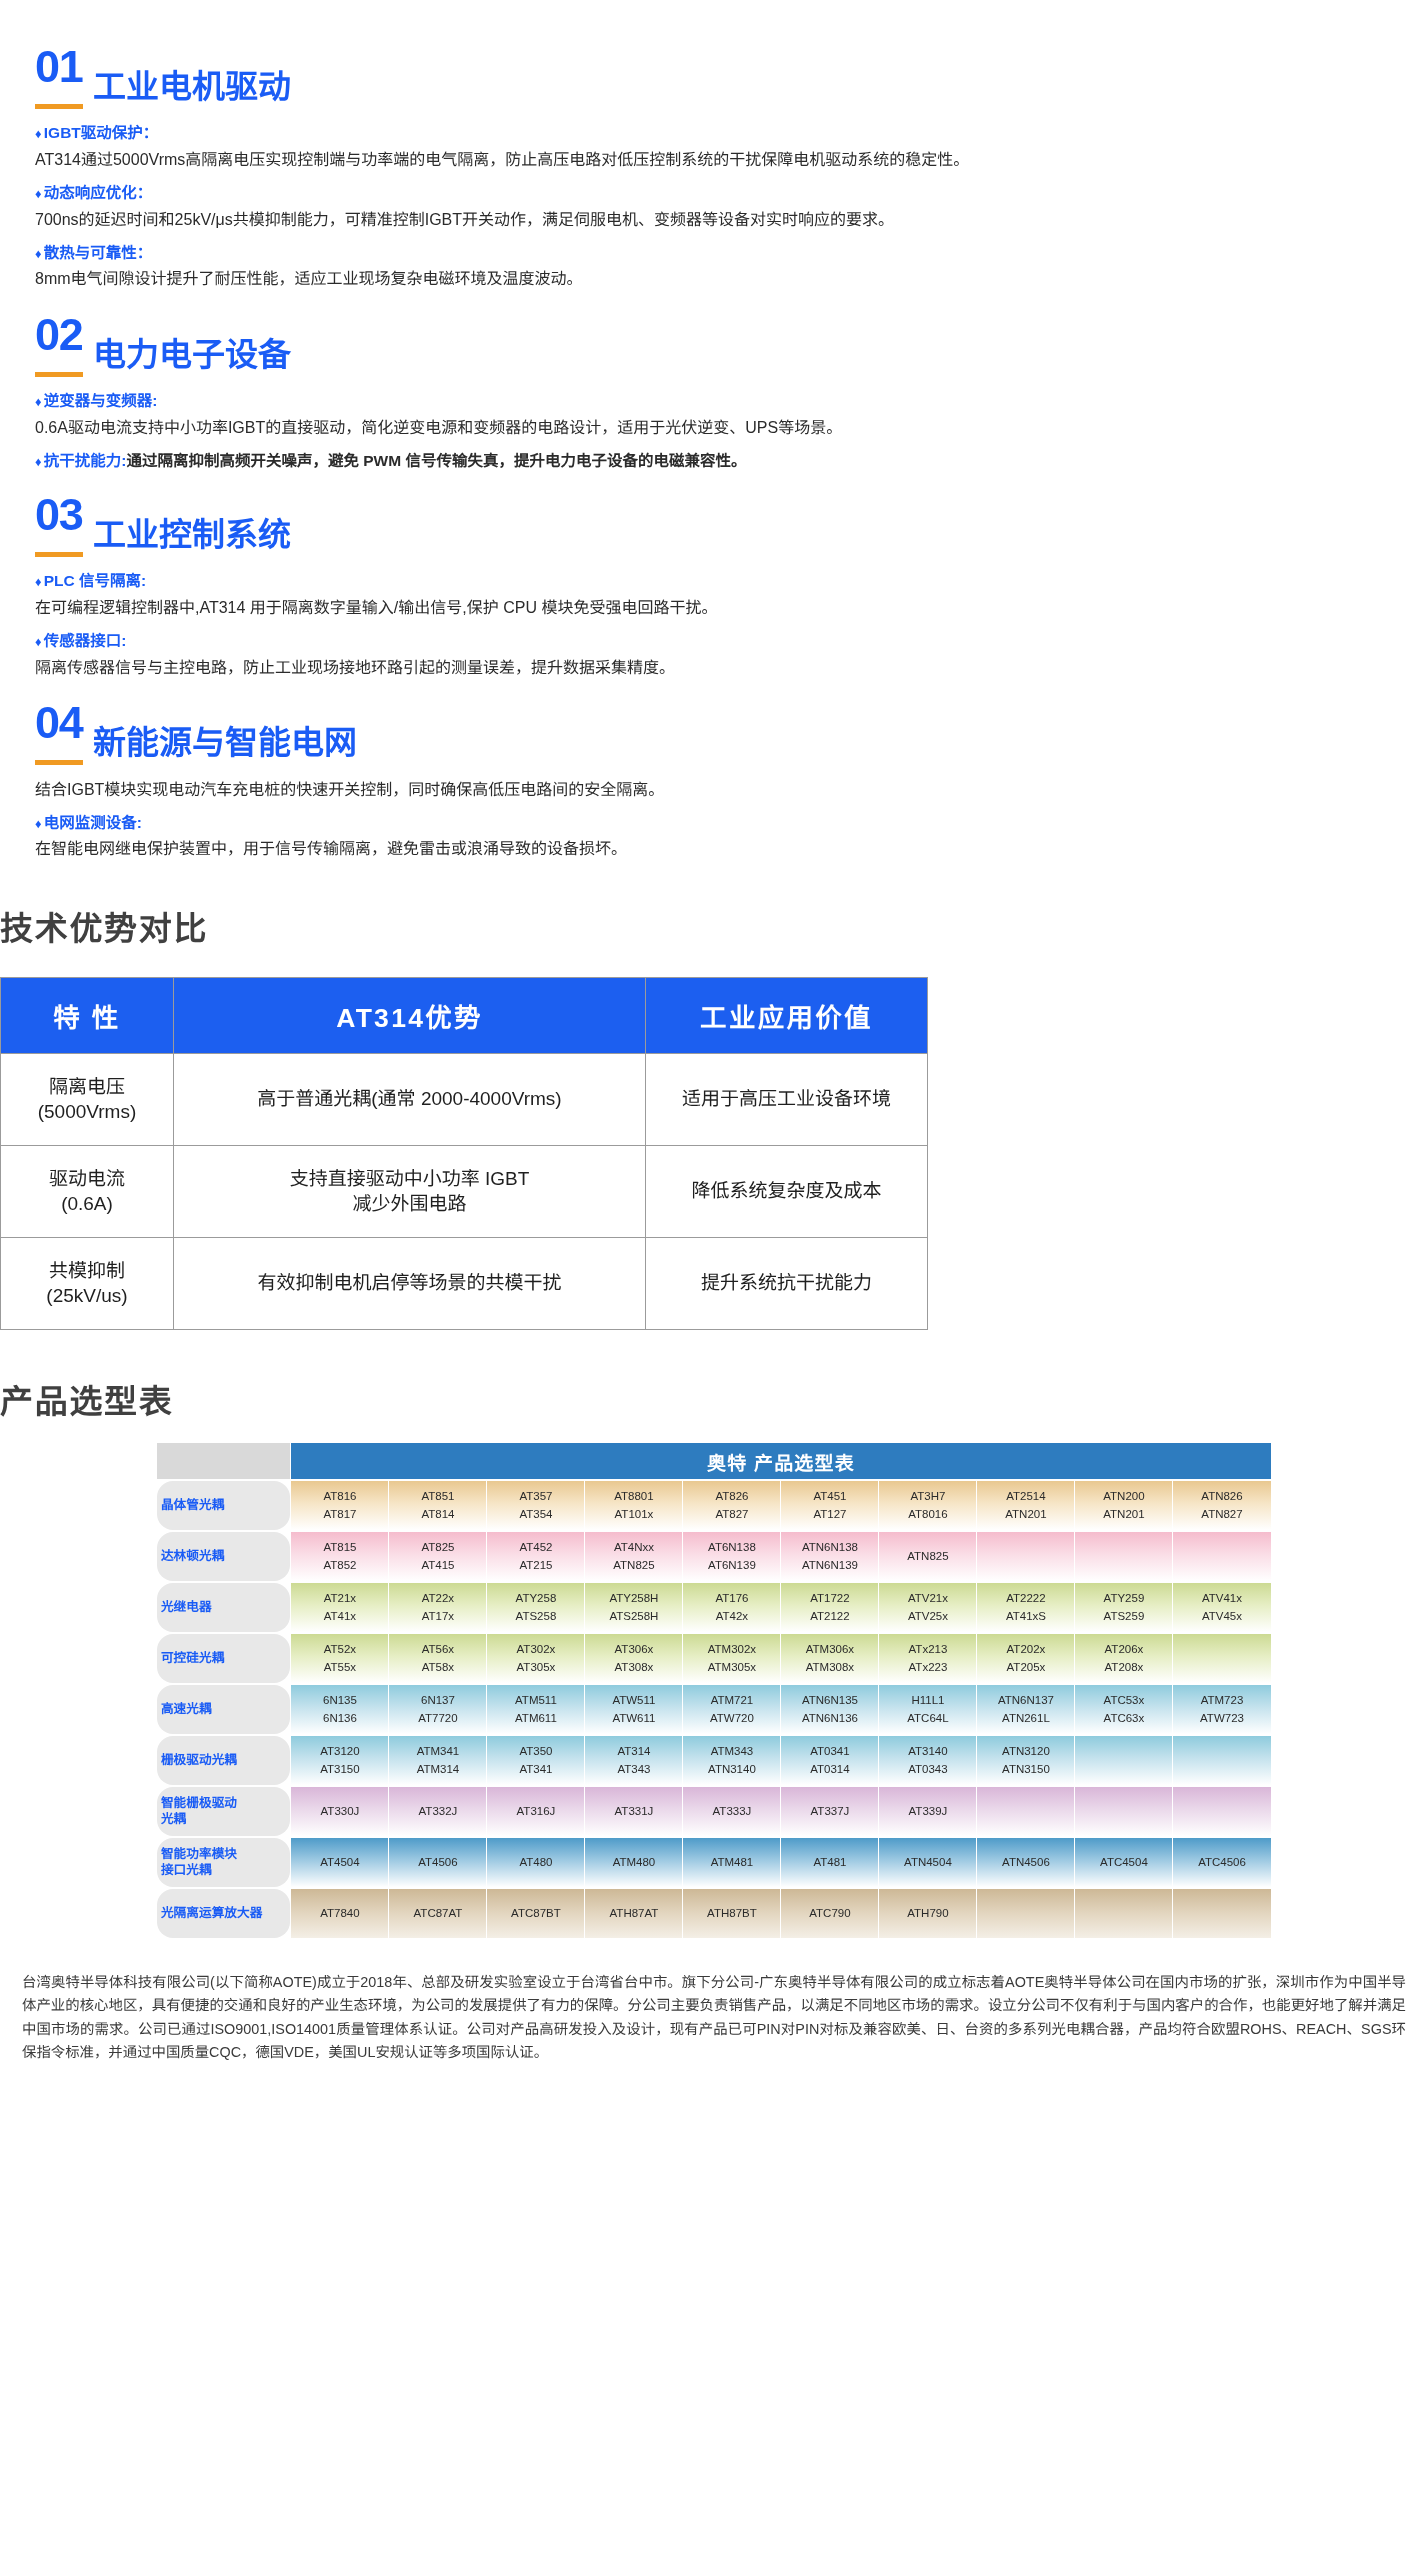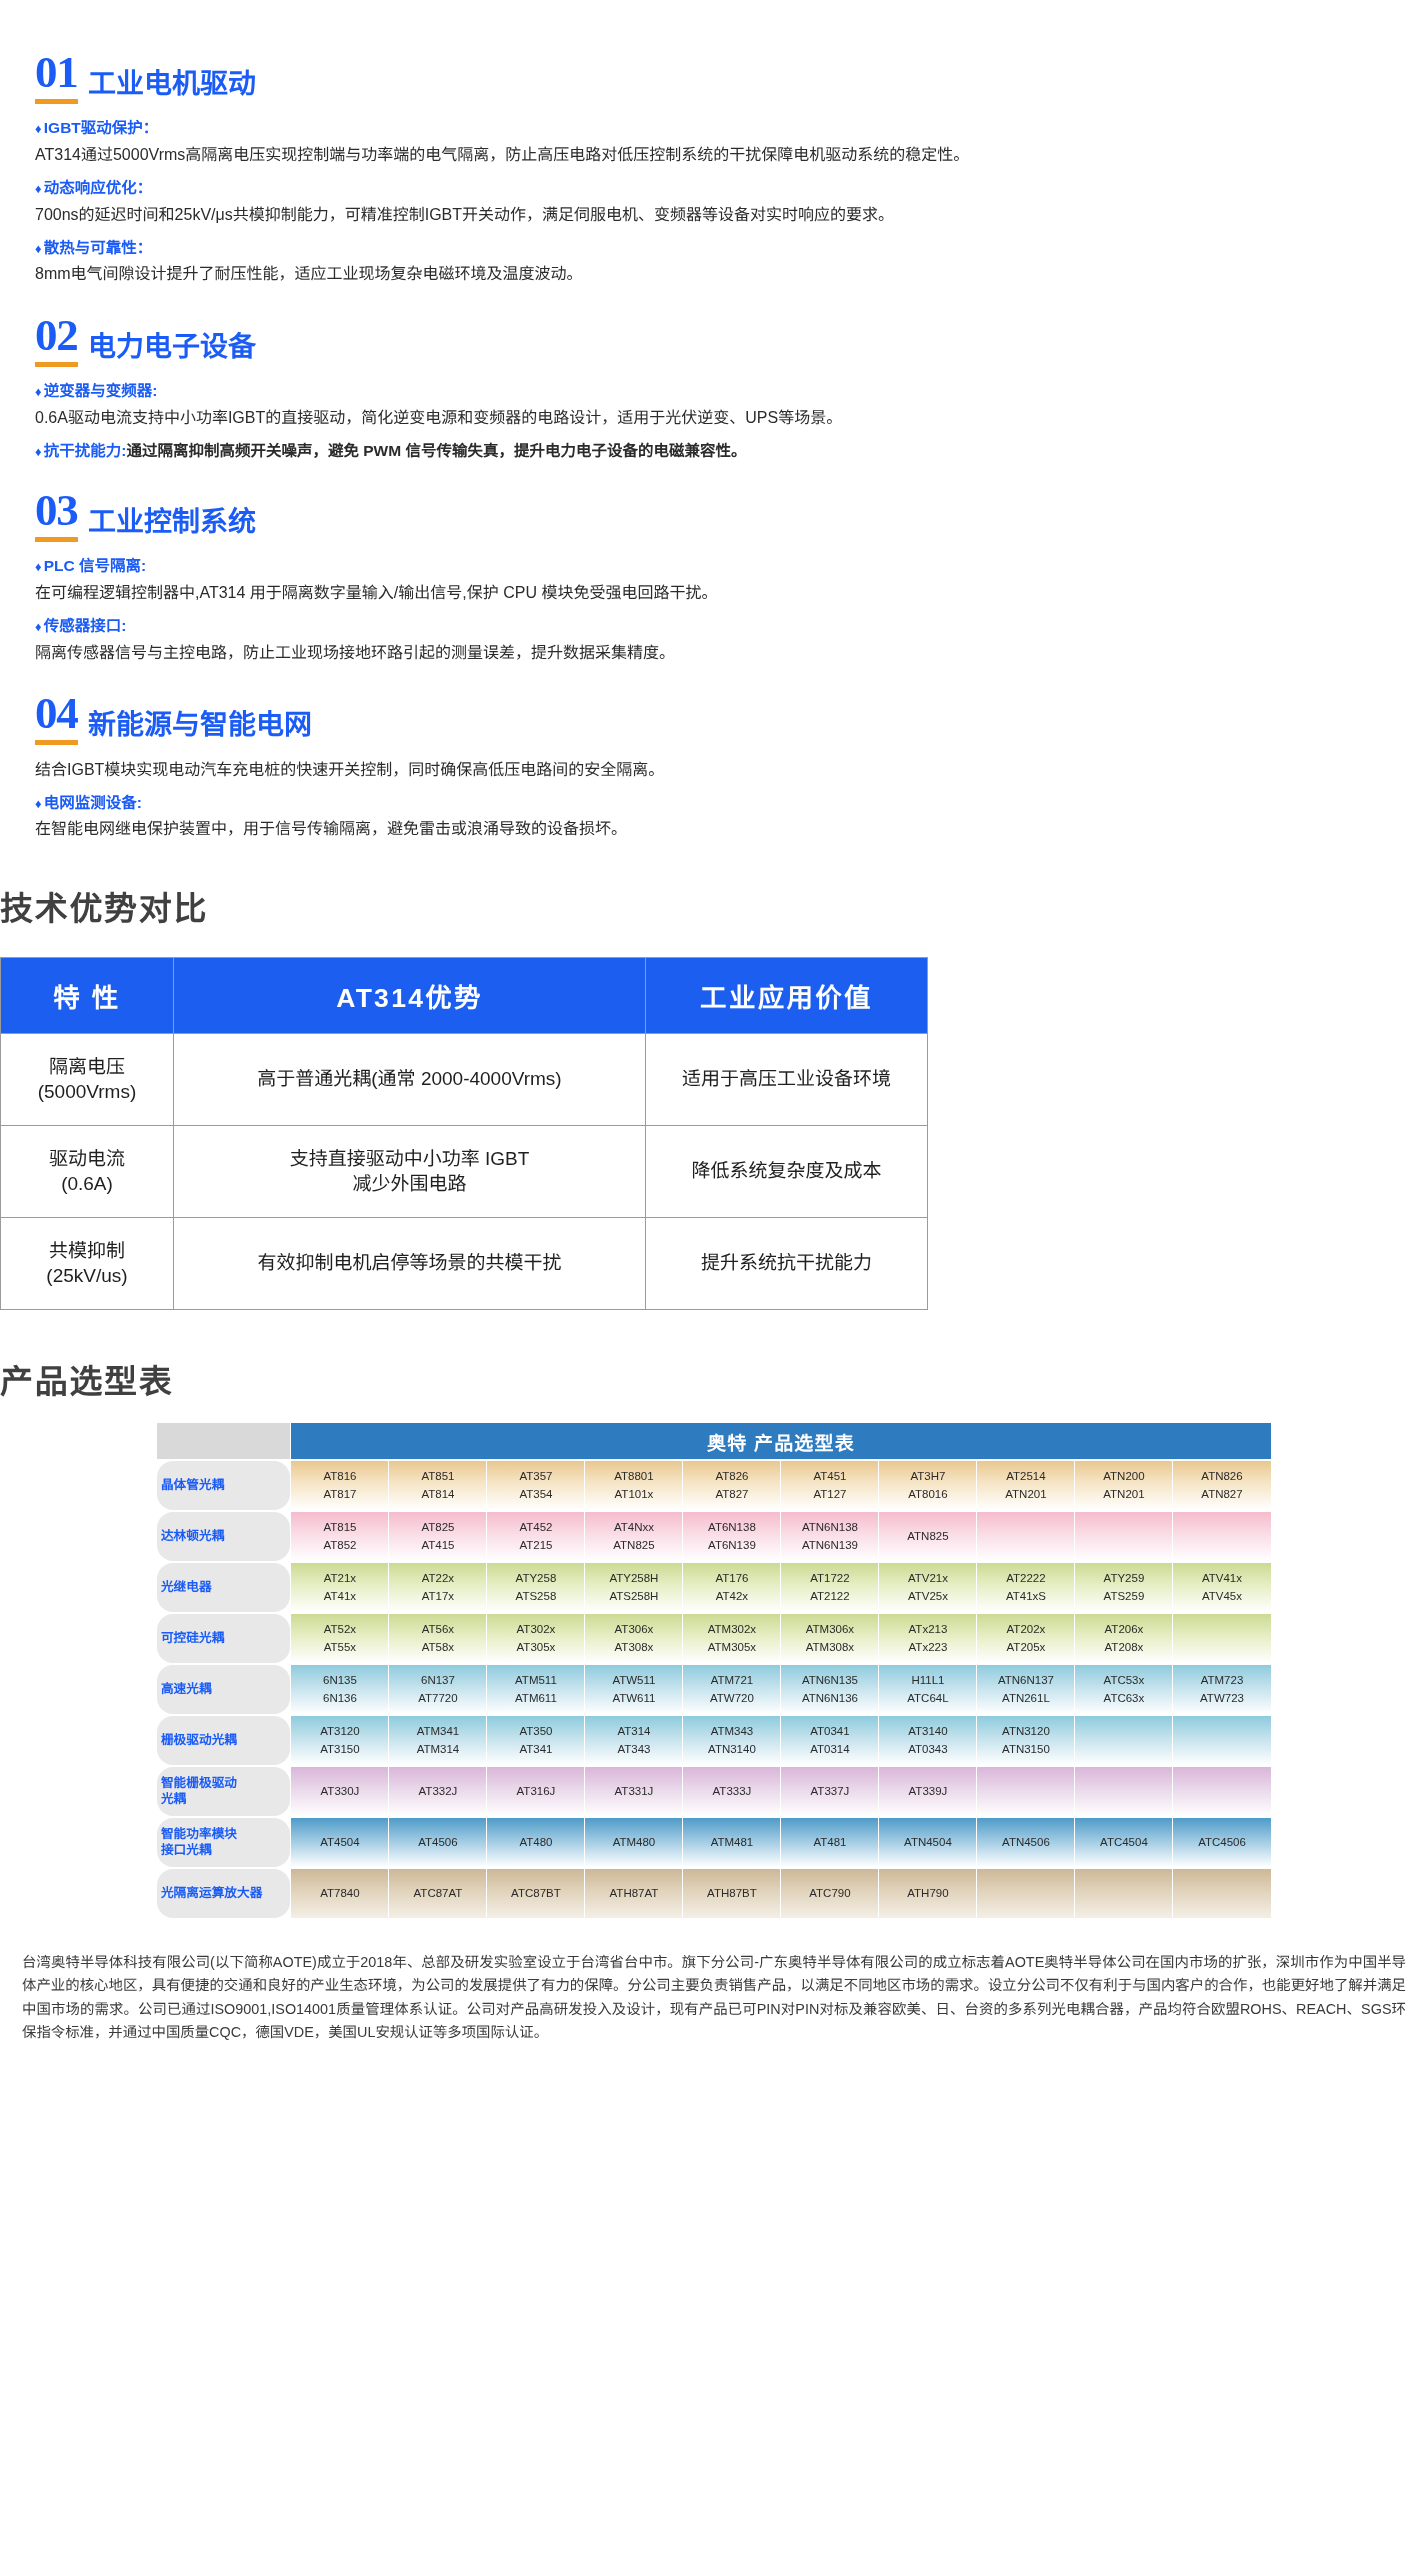--- a/index.html
+++ b/index.html
@@ -13,24 +13,24 @@
     -webkit-font-smoothing: antialiased;
   }
   .page { width: 1428px; position: relative; padding-top: 30px; }
 
   
   .section { padding-left: 35px; margin-bottom: 5.8px; }
   .sec-head { display: flex; align-items: flex-end; gap: 10.4px; margin-bottom: 12.7px; }
   .sec-num {
     font-size: 45px; font-weight: 700; color: #1a5cf5;
     line-height: .82; letter-spacing: -1.2px;
-    border-bottom: 5.8px solid #f09a22; padding-bottom: 8px;
-    font-family: Liberation Serif, serif;
+    border-bottom: 5.8px solid #f09a22; padding-bottom: 18px;
+    font-family: Liberation Sans, sans-serif;
   }
-  .sec-title { font-size: 28px; font-weight: 700; color: #1a5cf5; line-height: 1; padding-bottom: 5.8px; margin-top: 40px; }
+  .sec-title { font-size: 33px; font-weight: 700; color: #1a5cf5; line-height: 1; padding-bottom: 5.8px; margin-top: 40px; }
 
   .bullet-head { font-size: 15.5px; font-weight: 700; color: #1a5cf5; margin: 8px 0 3.5px 0; line-height: 1.5; }
   .bullet-head .dia { color:#1a5cf5; font-size: 12.7px; margin-right: 2.3px; }
   .bullet-head .inline-body { color:#2b2b2b; font-weight:700; }
   .body-text { font-size: 16px; color: #2b2b2b; line-height: 1.55; margin: 0 0 4.6px 0; }
 
   
   .big-title { text-align: left; font-size: 33px; font-weight: 700; color: #404040; letter-spacing: 1.7px; }
 
   

